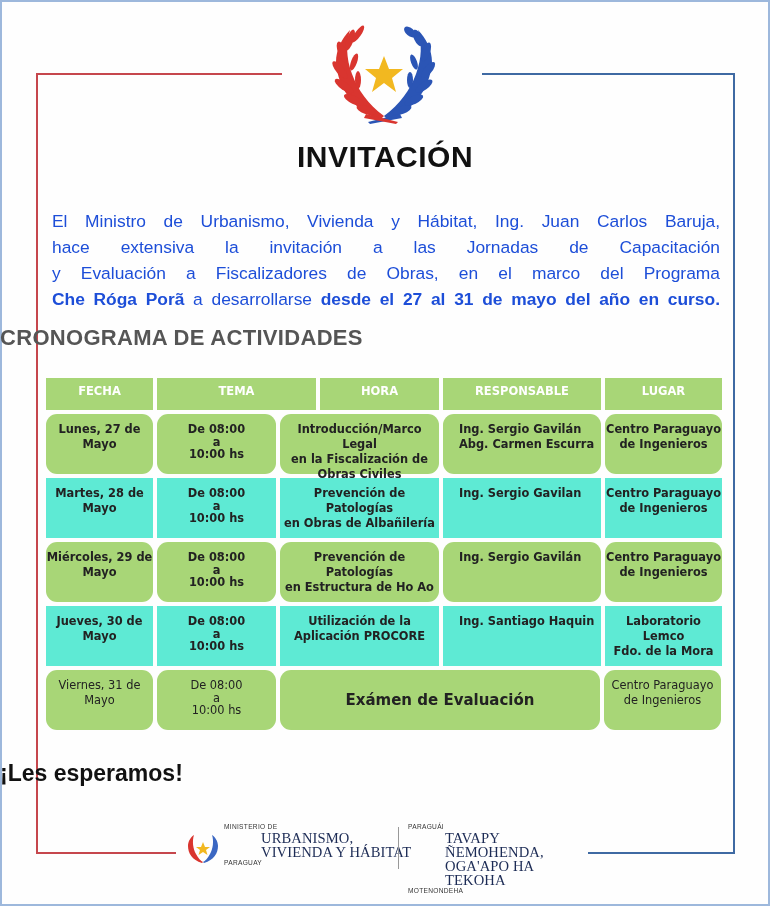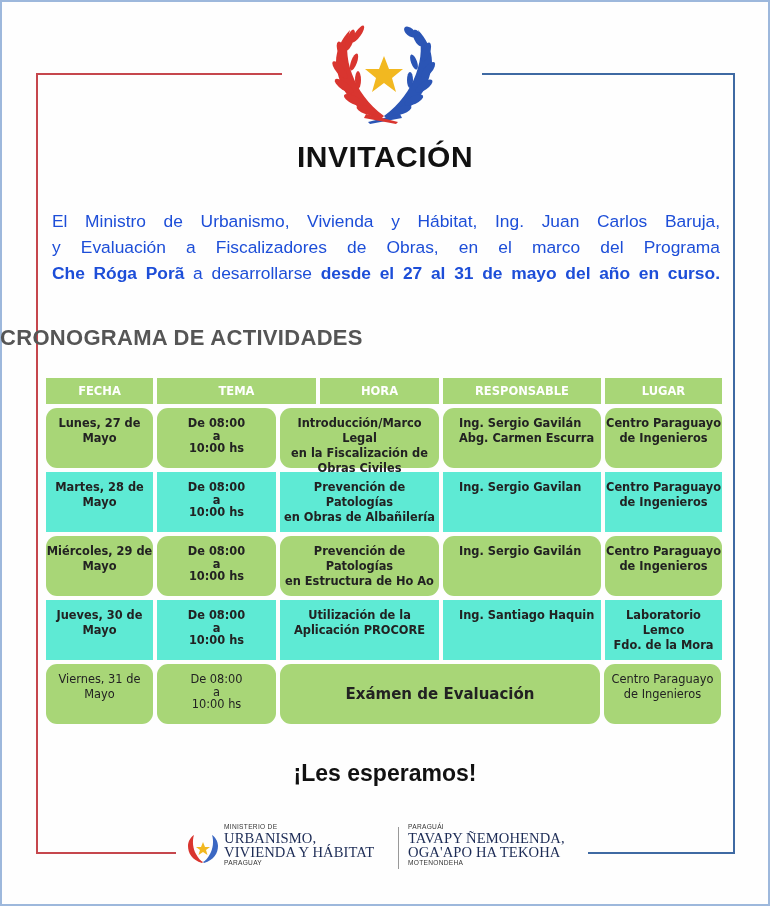--- a/index.html
+++ b/index.html
@@ -27,40 +27,40 @@
            font-size: 17.4px; line-height: 26px; text-align: justify; text-align-last: justify; color: #1d4ed8; }
   .intro .line { display: block; text-align: justify; text-align-last: justify; white-space: nowrap; }
   .intro b { font-weight: bold; }
 
   .subtitle { position: absolute; left: 0; width: 770px; top: 325px; 
               font-family: "Liberation Sans", sans-serif; font-weight: bold; font-size: 22px; color: #555; letter-spacing: 0.3px; }
 
   .sched { position: absolute; left: 46px; top: 378px; width: 676px; }
   .row { display: flex; gap: 4px; margin-bottom: 4px; }
   .cell { font-size: 11.4px; font-weight: bold; color: #222; text-align: center; line-height: 15px; padding-top: 8px; }
-  .hdr .cell { height: 26px; padding-top: 6px; color: #fff; font-size: 11.5px; background: #a8d677; }
+  .hdr .cell { height: 32px; padding-top: 6px; color: #fff; font-size: 11.5px; background: #a8d677; }
   .c1 { width: 107px; } .c2 { width: 119px; } .c3 { width: 159px; } .c4 { width: 158px; } .c5 { width: 117px; }
   .c345 { width: 320px; }
   .green .cell { background: #a8d677; border-radius: 11px; }
   .yellow .cell { background: #5eead4; }
   .drow .cell { height: 60px; }
   .c4.left { text-align: left; padding-left: 16px; }
   .c3 .l, .c1 .l { display: block; }
   .exam { display: flex; align-items: center; justify-content: center; font-size: 15px !important; padding-top: 0 !important; font-weight: bold; }
 
-  .closing { position: absolute; left: 0; width: 770px; top: 760px; text-align: center;
+  .closing { position: absolute; left: 0; width: 770px; top: 760px; 
              font-family: "Liberation Sans", sans-serif; font-weight: bold; font-size: 23px; color: #111; }
 
   .footer { position: absolute; left: 186px; top: 823px; width: 400px; height: 50px; }
   .footer .mini-emblem { position: absolute; left: 0; top: 10px; width: 34px; height: 32px; }
   .footer .blk1 { position: absolute; left: 38px; top: 0; }
   .footer .blk2 { position: absolute; left: 222px; top: 0; }
   .footer .divider { position: absolute; left: 212px; top: 4px; width: 1px; height: 42px; background: #999; }
   .small { font-family: "Liberation Sans", sans-serif; font-size: 6.6px; color: #333; letter-spacing: 0.3px; line-height: 8px; }
-  .serif { font-family: "Liberation Serif", serif; font-size: 14.6px; color: #1c2b55; line-height: 14px; letter-spacing: 0.1px; }
+  .serif { font-family: "Liberation Serif", serif; font-size: 14.6px; color: #1c2b55; line-height: 14px; letter-spacing: 0.1px; margin-left: 37px; }
 </style>
 </head>
 <body>
 
 <div class="outer-border"></div>
 
 <div class="fl red" id="f-top-red"></div>
 <div class="fl red" id="f-left-red"></div>
 <div class="fl red" id="f-bot-red"></div>
 <div class="fl blue" id="f-top-blue"></div>
@@ -97,20 +97,21 @@
   <path d="M40 100 L72 92 L74 96 L42 102 Z" fill="#2b55b5"></path>
   <path d="M38 92 L70 100 L68 102 L36 96 Z" fill="#d9352f"></path>
 
   <polygon fill="#f2b820" points="56,34 61,47 75,47 64,56 68,70 56,61 44,70 48,56 37,47 51,47"></polygon>
 </svg>
 
 <div class="title">INVITACIÓN</div>
 
 <div class="intro">
   <span class="line">El Ministro de Urbanismo, Vivienda y Hábitat, Ing. Juan Carlos Baruja,</span>
+  <span class="line">hace extensiva la invitación a las Jornadas de Capacitación</span>
   <span class="line">y Evaluación a Fiscalizadores de Obras, en el marco del Programa</span>
   <span class="line"><b>Che Róga Porã</b><span> a desarrollarse </span><b>desde el 27 al 31 de mayo del año en curso.</b></span>
 </div>
 
 <div class="subtitle">CRONOGRAMA DE ACTIVIDADES</div>
 
 <div class="sched">
   <div class="row hdr">
     <div class="cell c1">FECHA</div>
     <div class="cell c3">TEMA</div>

